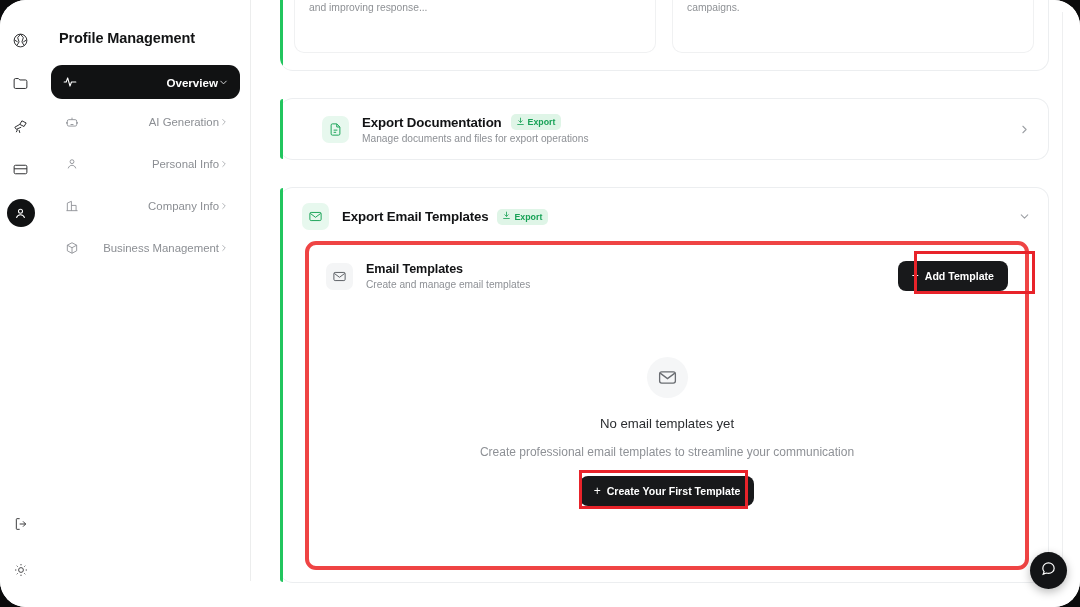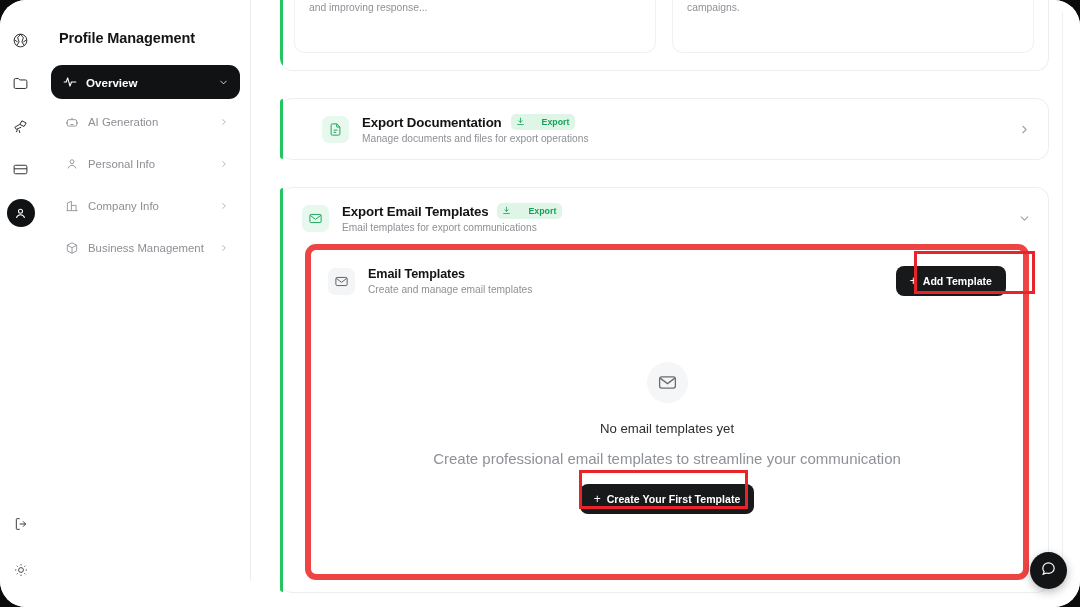--- a/index.html
+++ b/index.html
@@ -49,20 +49,21 @@
   #sidebar-title {
     font-size: 14.5px; font-weight: bold; color: #131415;
     letter-spacing: -0.1px; padding-left: 8px; margin-bottom: 19px;
   }
   .nav-item {
     display: flex; align-items: center;
     height: 33px; padding: 0 11px;
     border-radius: 9px;
     color: #8b8e93; font-size: 11.4px;
     margin-bottom: 3px;
+    text-align: right;
   }
   .nav-item .n-icon { width: 15px; height: 15px; display: flex; align-items: center; justify-content: center; margin-right: 9px; flex: none; }
   .nav-item .n-icon svg { display: block; }
   .nav-item .n-label { flex: 1; white-space: nowrap; }
   .nav-item .n-chev { color: #a8abaf; display: flex; align-items: center; }
   .nav-item.active {
     background: #111213; color: #ffffff;
     height: 34px; border-radius: 11px; margin-bottom: 6px;
     font-weight: bold; font-size: 11.6px;
   }
@@ -105,36 +106,36 @@
   .sq-icon {
     width: 27px; height: 27px; border-radius: 7px;
     background: #e7f8ee; color: #1fa65c;
     display: flex; align-items: center; justify-content: center;
     flex: none; margin-right: 13px;
   }
   .row-texts { flex: 1; min-width: 0; }
   .row-title-line { display: flex; align-items: center; gap: 9px; }
   .row-title { font-size: 13.3px; font-weight: bold; color: #121315; letter-spacing: -0.15px; }
   .badge {
-    display: inline-flex; align-items: center; gap: 17px;
+    display: inline-flex; align-items: center; gap: 3px;
     background: #dff5e7; color: #18a257;
     font-size: 8.8px; font-weight: bold;
     padding: 2.5px 6px 2.5px 5px; border-radius: 5px;
   }
   .row-sub { font-size: 10.2px; color: #8d9095; margin-top: 3px; }
   .row-chev { color: #9ea1a6; display: flex; align-items: center; padding-left: 10px; }
 
   #card-doc { margin-top: 27px; padding-left: 20px; }
   #card-mail { margin-top: 27px; padding-bottom: 12px; }
   #card-mail .row-card { padding-bottom: 11px; }
 
   
   #tpl-panel {
     margin: 0 19px 0 25px;
-    border: 6px solid #ef4444; border-radius: 11px;
+    border: 4px solid #ef4444; border-radius: 11px;
     background: #ffffff;
   }
   #tpl-head { display: flex; align-items: center; padding: 16px 17px 17px 17px; }
   .sq-icon.grey { background: #f4f5f6; color: #5f6368; }
   #tpl-title { font-size: 12.6px; font-weight: bold; color: #121315; letter-spacing: -0.1px; }
   #tpl-sub { font-size: 10.2px; color: #8d9095; margin-top: 3px; }
 
   .btn-dark {
     display: inline-flex; align-items: center; gap: 6px;
     background: #18191b; color: #ffffff;
@@ -153,21 +154,21 @@
 
   
   #empty { text-align: center; padding: 49px 0 60px 0; }
   #empty-icon {
     width: 41px; height: 41px; border-radius: 50%;
     background: #f5f6f7; color: #6a6d72;
     display: inline-flex; align-items: center; justify-content: center;
     margin-bottom: 18px;
   }
   #empty-title { font-size: 13.2px; color: #2b2d30; margin-bottom: 14px; }
-  #empty-sub { font-size: 15px; color: #8e9196; margin-bottom: 17px; }
+  #empty-sub { font-size: 12px; color: #8e9196; margin-bottom: 17px; }
 
   
   #chat-fab {
     position: absolute; right: 13px; bottom: 18px;
     width: 37px; height: 37px; border-radius: 50%;
     background: #131416; color: #ffffff;
     display: flex; align-items: center; justify-content: center;
     box-shadow: 0 3px 10px rgba(0,0,0,0.28);
   }
 
@@ -374,21 +375,20 @@
               <span class="row-title">Export Email Templates</span>
               <span class="badge">
                 <span>
                   <svg width="9" height="9" viewBox="0 0 24 24" fill="none" stroke="currentColor" stroke-width="2.2" stroke-linecap="round" stroke-linejoin="round">
                       <path d="M12 3v11M7.5 10L12 14.5 16.5 10M4.5 20h15"></path>
                     </svg>
                 </span>
                 <span>Export</span>
               </span>
             </div>
-            <div class="row-sub">Email templates for export communications</div>
           </div>
           <span class="row-chev">
             <svg width="13" height="13" viewBox="0 0 24 24" fill="none" stroke="currentColor" stroke-width="2" stroke-linecap="round" stroke-linejoin="round">
                 <path d="M6 9l6 6 6-6"></path>
               </svg>
           </span>
         </div>
 
         <div id="tpl-panel">
           <div id="tpl-head">

